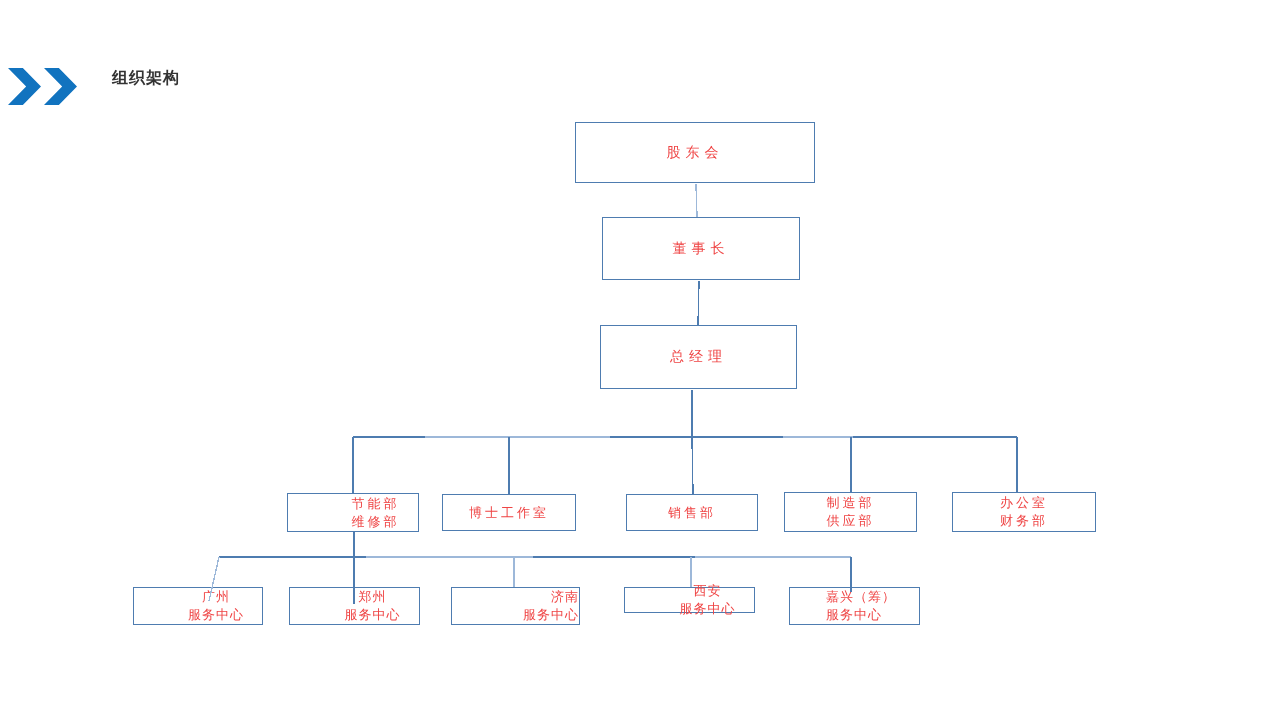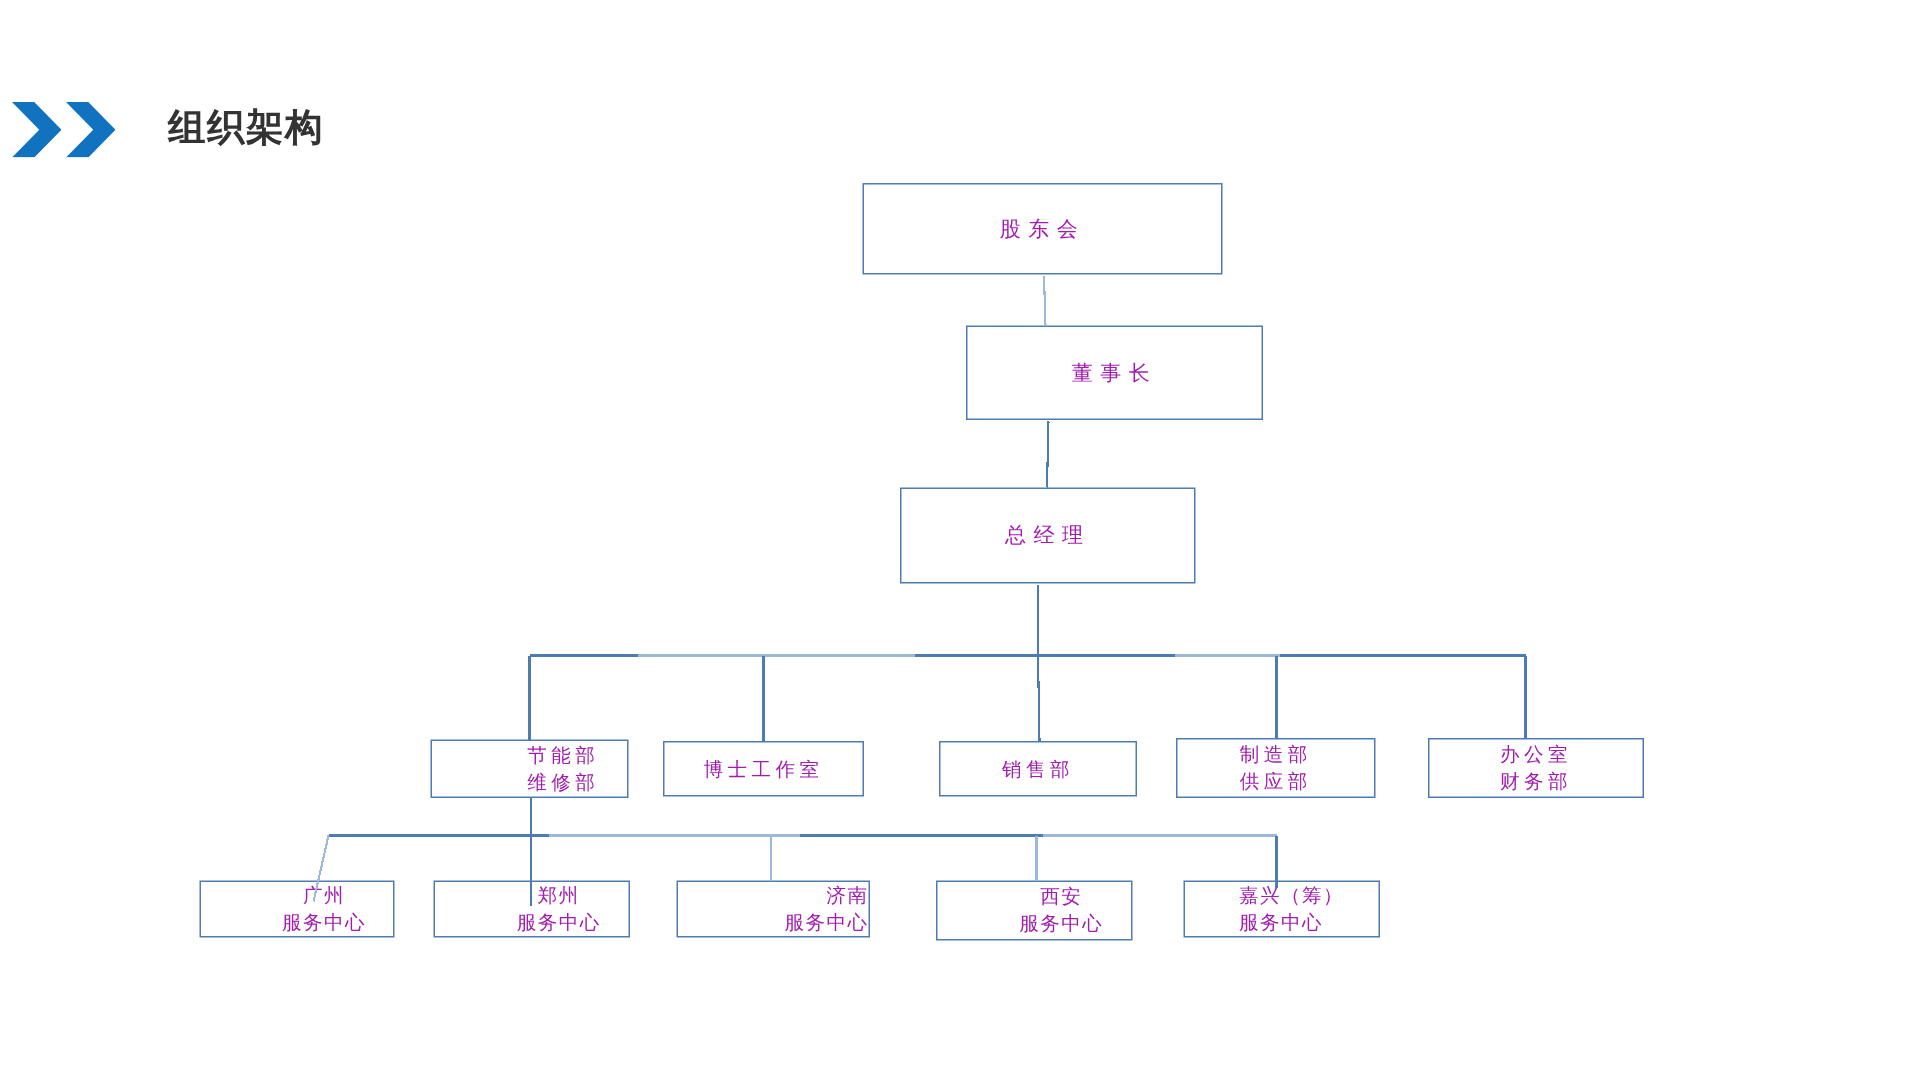--- a/index.html
+++ b/index.html
@@ -13,42 +13,42 @@
   .slide{
     position:relative;width:1280px;height:720px;background:#ffffff;
     margin:0 auto;overflow:hidden;
     font-family:"Liberation Sans","DejaVu Sans",sans-serif;
   }
   
   .chev{position:absolute;top:68px;width:33px;height:37px;background:var(--accent);
     clip-path:polygon(0 0,45% 0,100% 50%,45% 100%,0 100%,55% 50%);}
   .chev1{left:8px;}
   .chev2{left:44px;}
-  .slide-title{position:absolute;left:112px;top:68px;font-size:25px;font-weight:bold;
+  .slide-title{position:absolute;left:112px;top:68px;font-size:16px;font-weight:bold;
     color:var(--title-color);letter-spacing:1px;text-align:center;}
   
   .node{position:absolute;box-sizing:border-box;background:#ffffff;
     border:1.5px solid var(--box-border);display:flex;flex-direction:column;
-    align-items:center;justify-content:center;color:#a21caf;text-align:center;}
+    align-items:center;justify-content:center;color:#ef4444;text-align:center;}
   .lvl-top{font-size:14px;letter-spacing:5px;}
   .lvl-dept{font-size:13px;letter-spacing:3px;line-height:18px;}
   .lvl-svc{font-size:13px;letter-spacing:1px;line-height:18px;padding-left:36px;}
   .align-left{align-items:flex-start;text-align:left;}
   .n-shareholders{left:575px;top:122px;width:240px;height:61px;}
-  .n-chairman{left:602px;top:217px;width:198px;height:63px;margin-left:42px;}
+  .n-chairman{left:602px;top:217px;width:198px;height:63px;}
   .n-gm{left:600px;top:325px;width:197px;height:64px;}
   .n-dept1{left:287px;top:493px;width:132px;height:39px;padding-left:45px;}
   .n-dept2{left:442px;top:494px;width:134px;height:37px;}
   .n-dept3{left:626px;top:494px;width:132px;height:37px;}
   .n-dept4{left:784px;top:492px;width:133px;height:40px;}
   .n-dept5{left:952px;top:492px;width:144px;height:40px;}
   .n-svc1{left:133px;top:587px;width:130px;height:38px;}
   .n-svc2{left:289px;top:587px;width:131px;height:38px;}
   .n-svc3{left:451px;top:587px;width:129px;height:38px;align-items:flex-end;}
-  .n-svc4{left:624px;top:587px;width:131px;height:40px;text-align:right;}
+  .n-svc4{left:624px;top:587px;width:131px;height:26px;text-align:right;}
   .n-svc5{left:789px;top:587px;width:131px;height:38px;}
   
   .connectors{position:absolute;left:0;top:0;width:1280px;height:720px;pointer-events:none;}
   .connectors line{stroke:var(--connector-dark);stroke-width:1.4;shape-rendering:crispEdges;}
   .connectors line.lt{stroke:var(--connector-light);}
 </style>
 </head>
 <body>
 
 <div class="slide">

